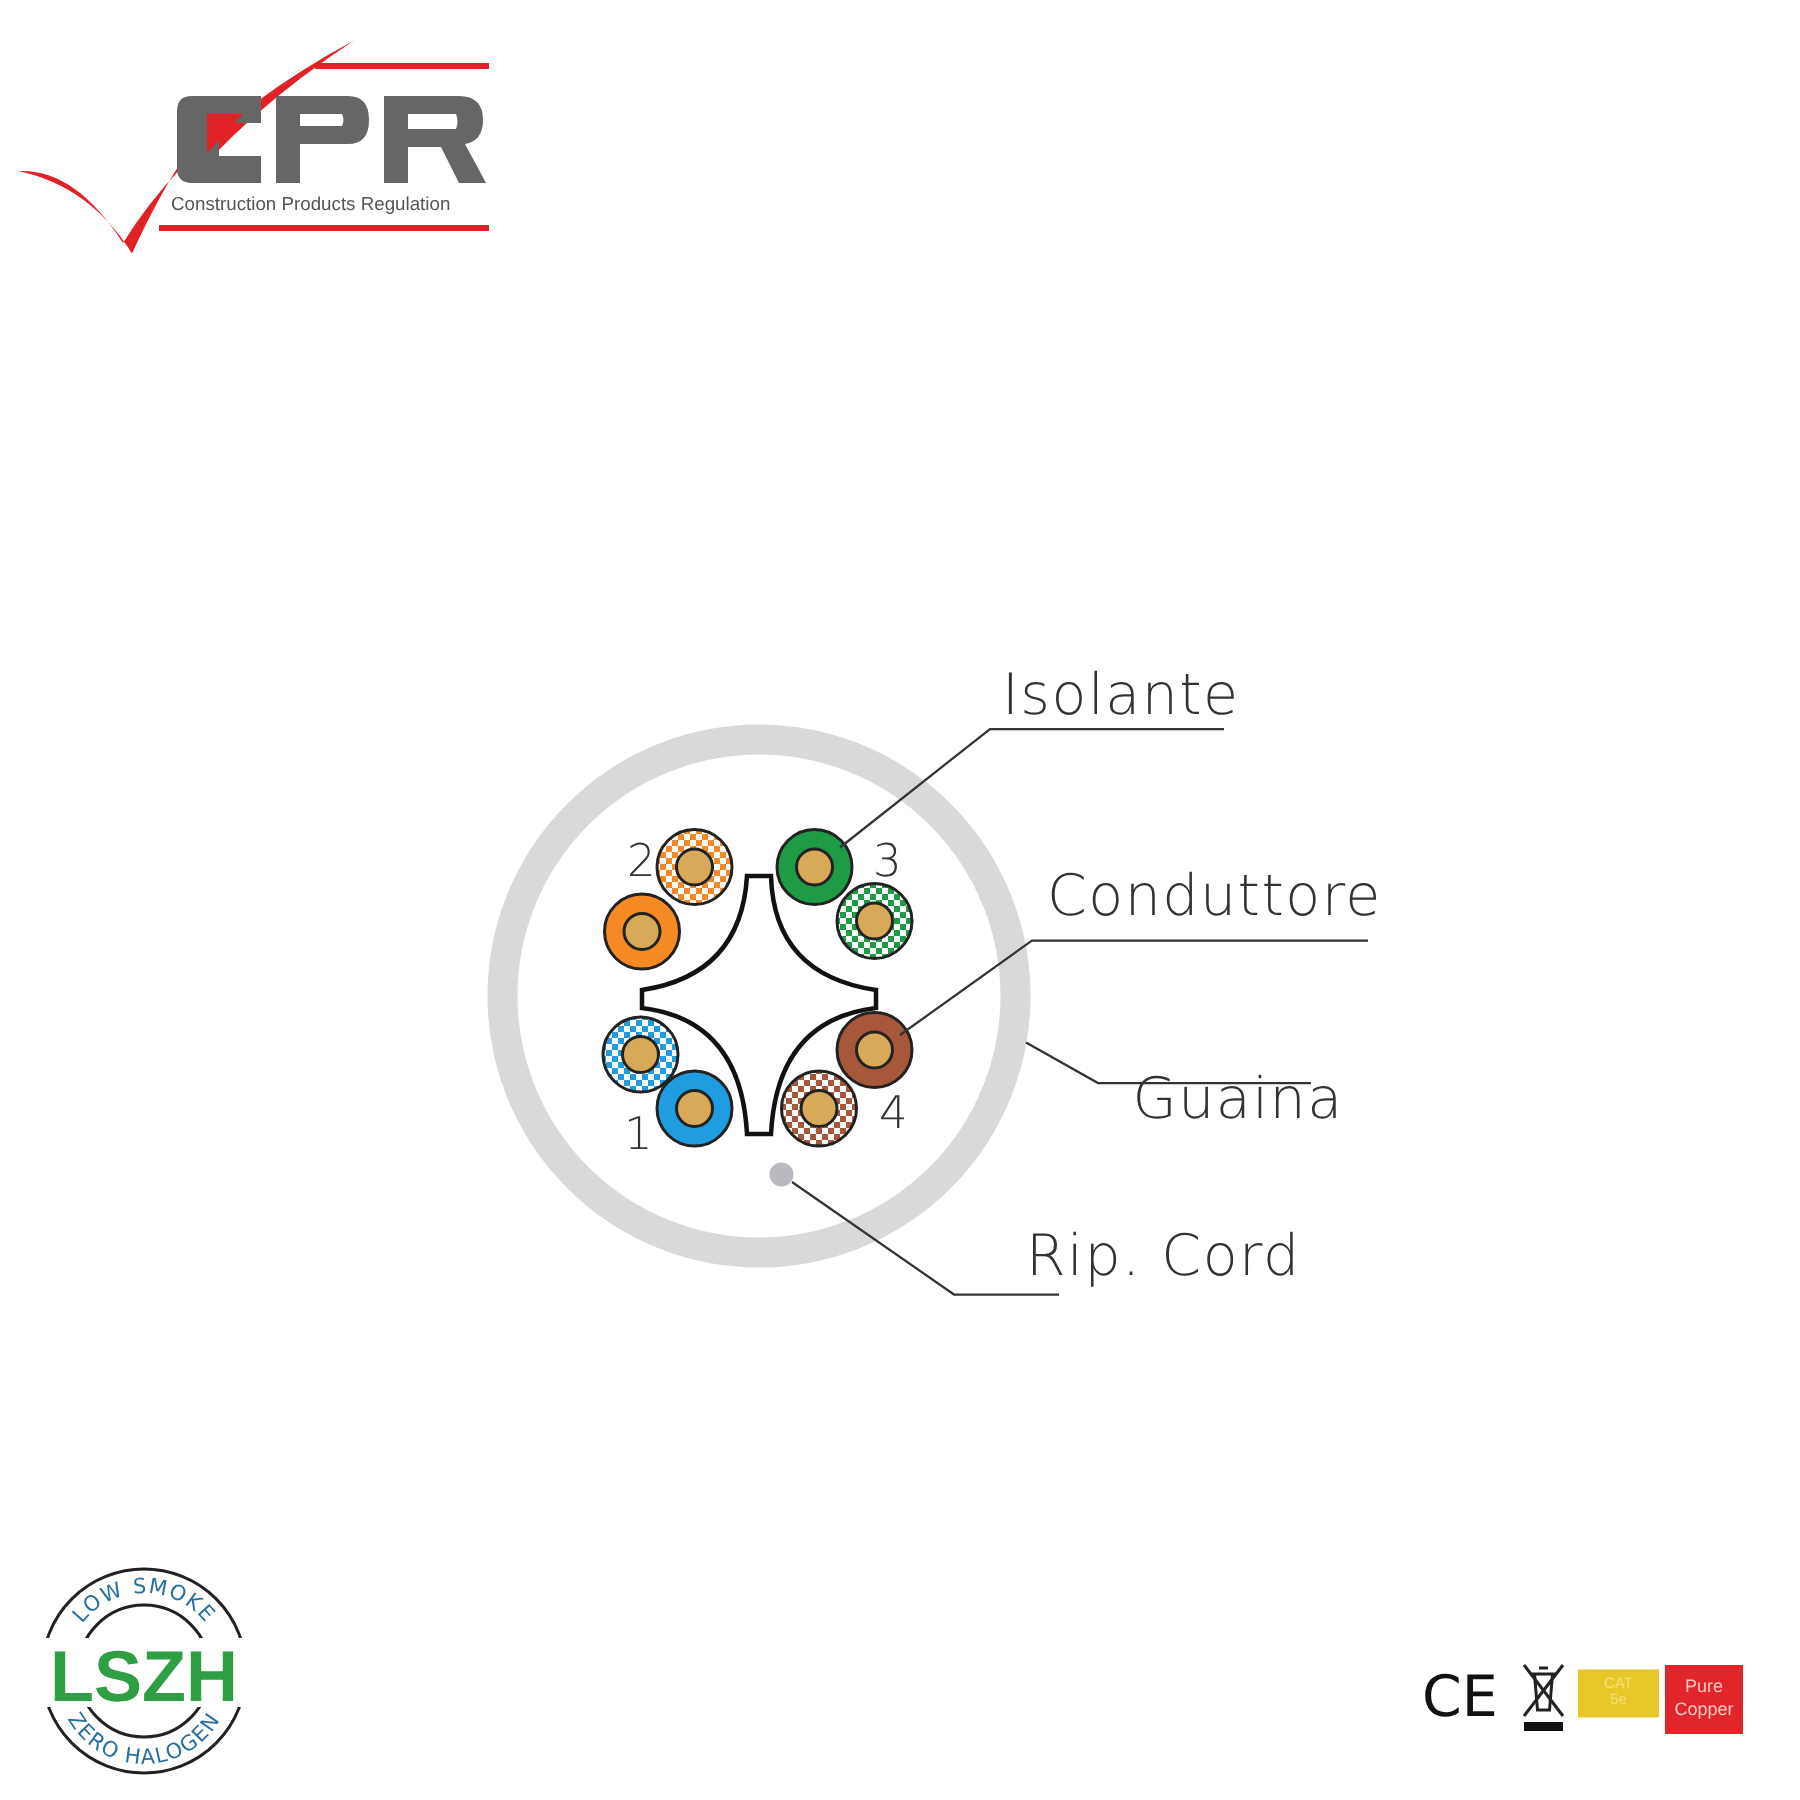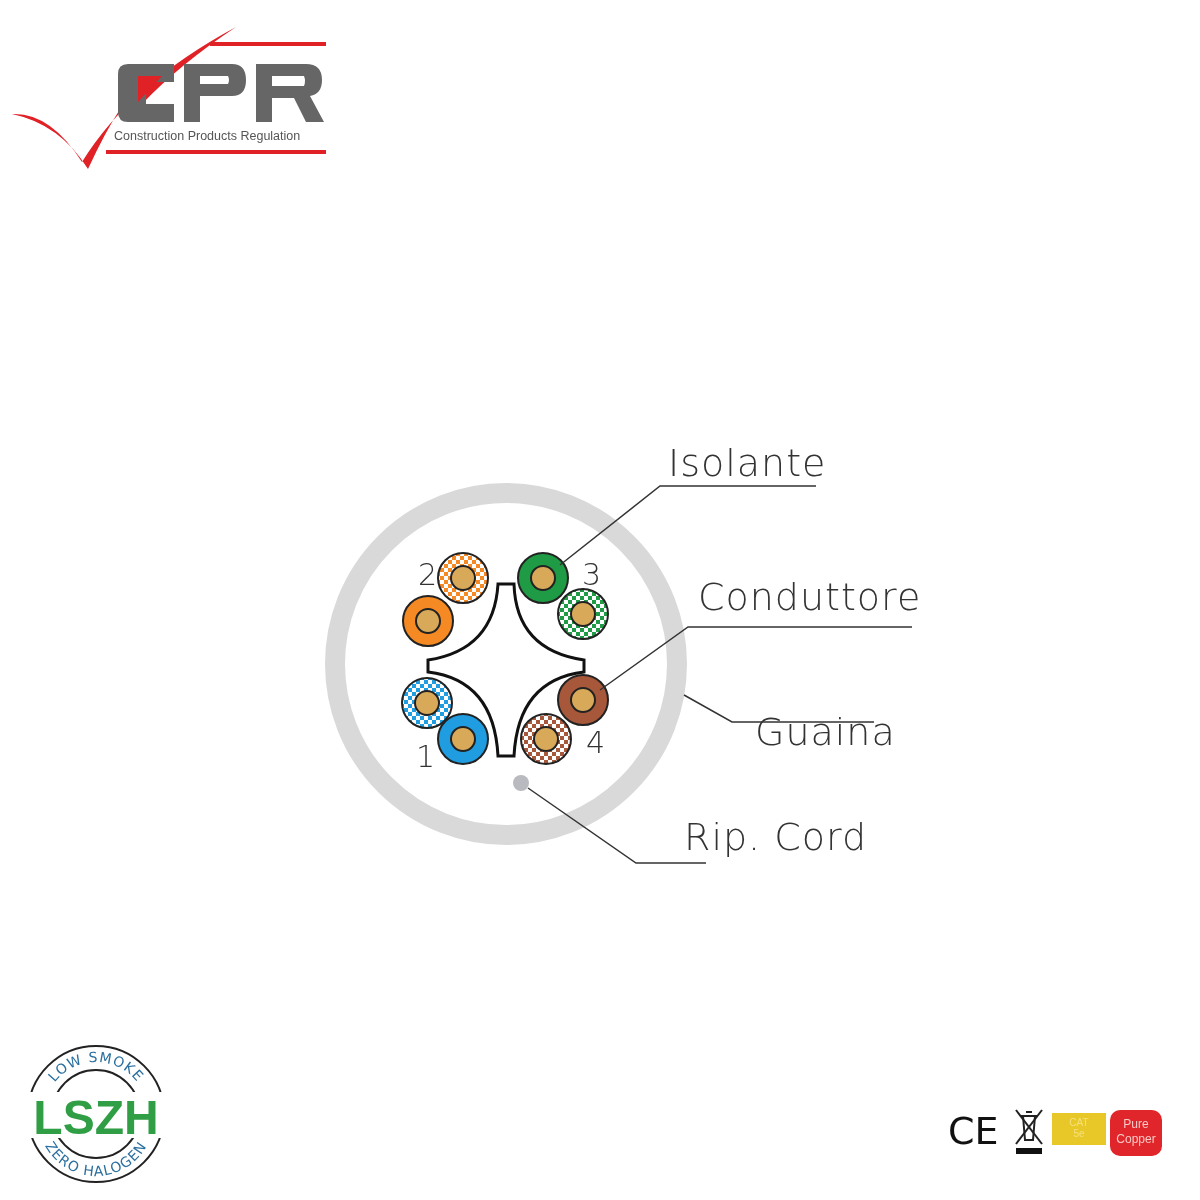--- a/index.html
+++ b/index.html
@@ -5,21 +5,21 @@
   html,body{margin:0;padding:0;background:#ffffff;}
   body{width:1200px;height:1200px;position:relative;overflow:hidden;font-family:"DejaVu Sans",sans-serif;}
   .abs{position:absolute;}
   #cpr-logo{left:10px;left:10px;top:24px;width:330px;height:150px;}
   #diagram{left:0;top:0;width:1200px;height:1200px;}
   .label{position:absolute;font-family:"DejaVu Sans",sans-serif;font-weight:200;color:#333;letter-spacing:1px;font-size:38px;line-height:1;}
   .pairnum{position:absolute;font-family:"DejaVu Sans",sans-serif;font-weight:300;color:#333;font-size:30px;line-height:1;}
   #lszh{left:14px;top:1036px;width:164px;height:156px;}
   #badges{left:946px;top:1100px;width:220px;height:60px;text-decoration:underline;}
   .badge-cat{position:absolute;left:106px;top:13px;width:54px;height:32px;background:#e8c829;color:#f6e07a;font-size:10px;text-align:center;line-height:11px;font-family:"Liberation Sans",sans-serif;padding-top:4px;box-sizing:border-box;}
-  .badge-copper{position:absolute;left:164px;top:10px;width:52px;height:46px;background:#e0262a;color:#f8c9c6;font-size:12px;text-align:center;line-height:15px;font-family:"Liberation Sans",sans-serif;padding-top:7px;box-sizing:border-box;border-radius:10px;}
+  .badge-copper{position:absolute;left:164px;top:10px;width:52px;height:46px;background:#e0262a;color:#f8c9c6;font-size:12px;text-align:center;line-height:15px;font-family:"Liberation Sans",sans-serif;padding-top:7px;box-sizing:border-box;}
 </style>
 </head>
 <body>
 
 <div id="cpr-logo" class="abs">
   <svg width="330" height="150" viewBox="0 0 330 150">
 
     <path d="M2,90 Q40,88 72,138 Q120,60 226,3 Q170,40 132,80 L112,82 Q95,108 78,145 Q50,100 2,90 Z" fill="#e02126"></path>
 
     <rect x="200" y="18" width="116" height="4" fill="#e02126"></rect>

